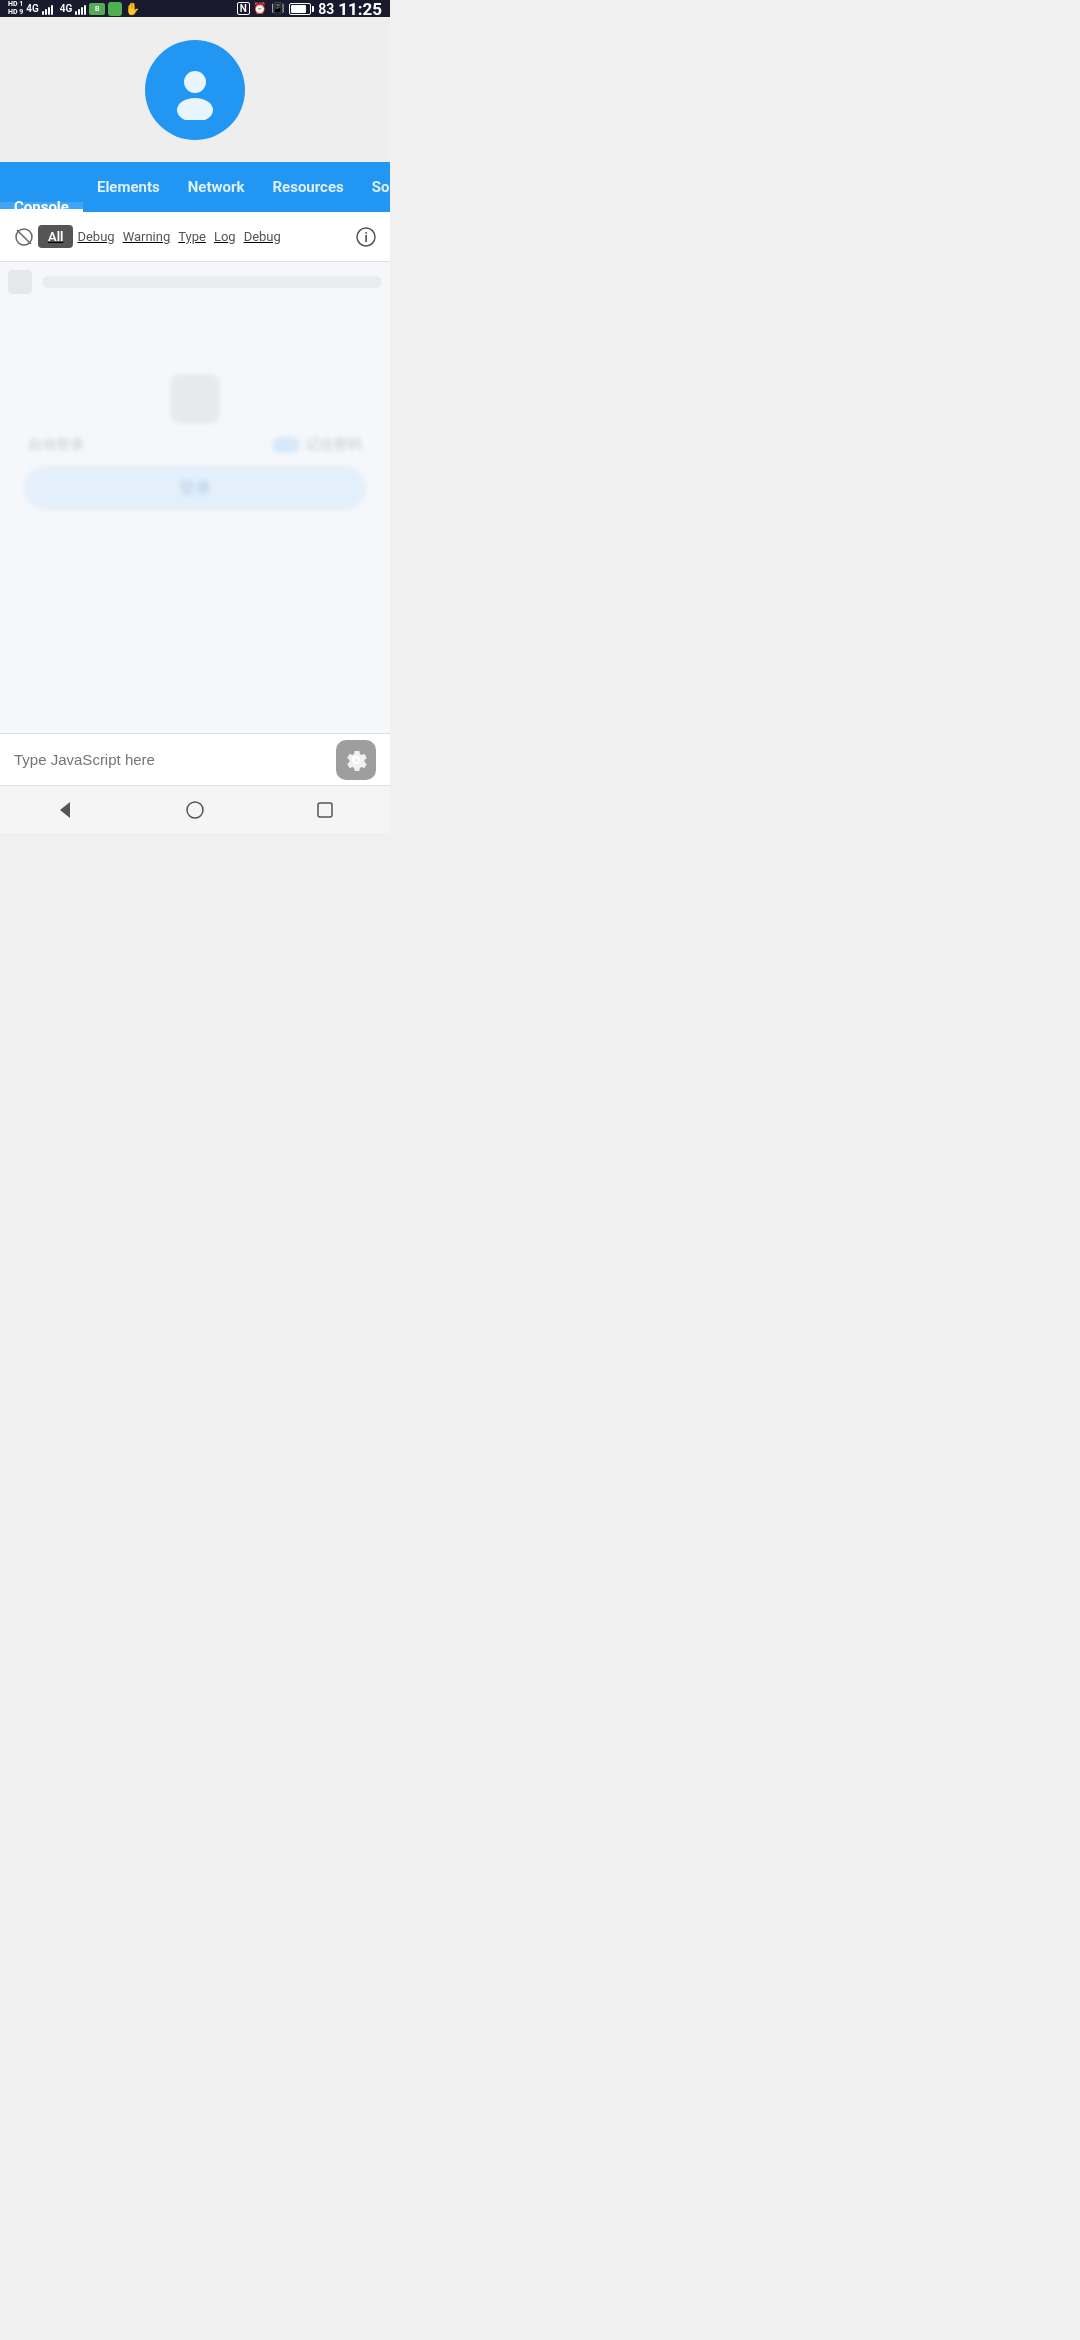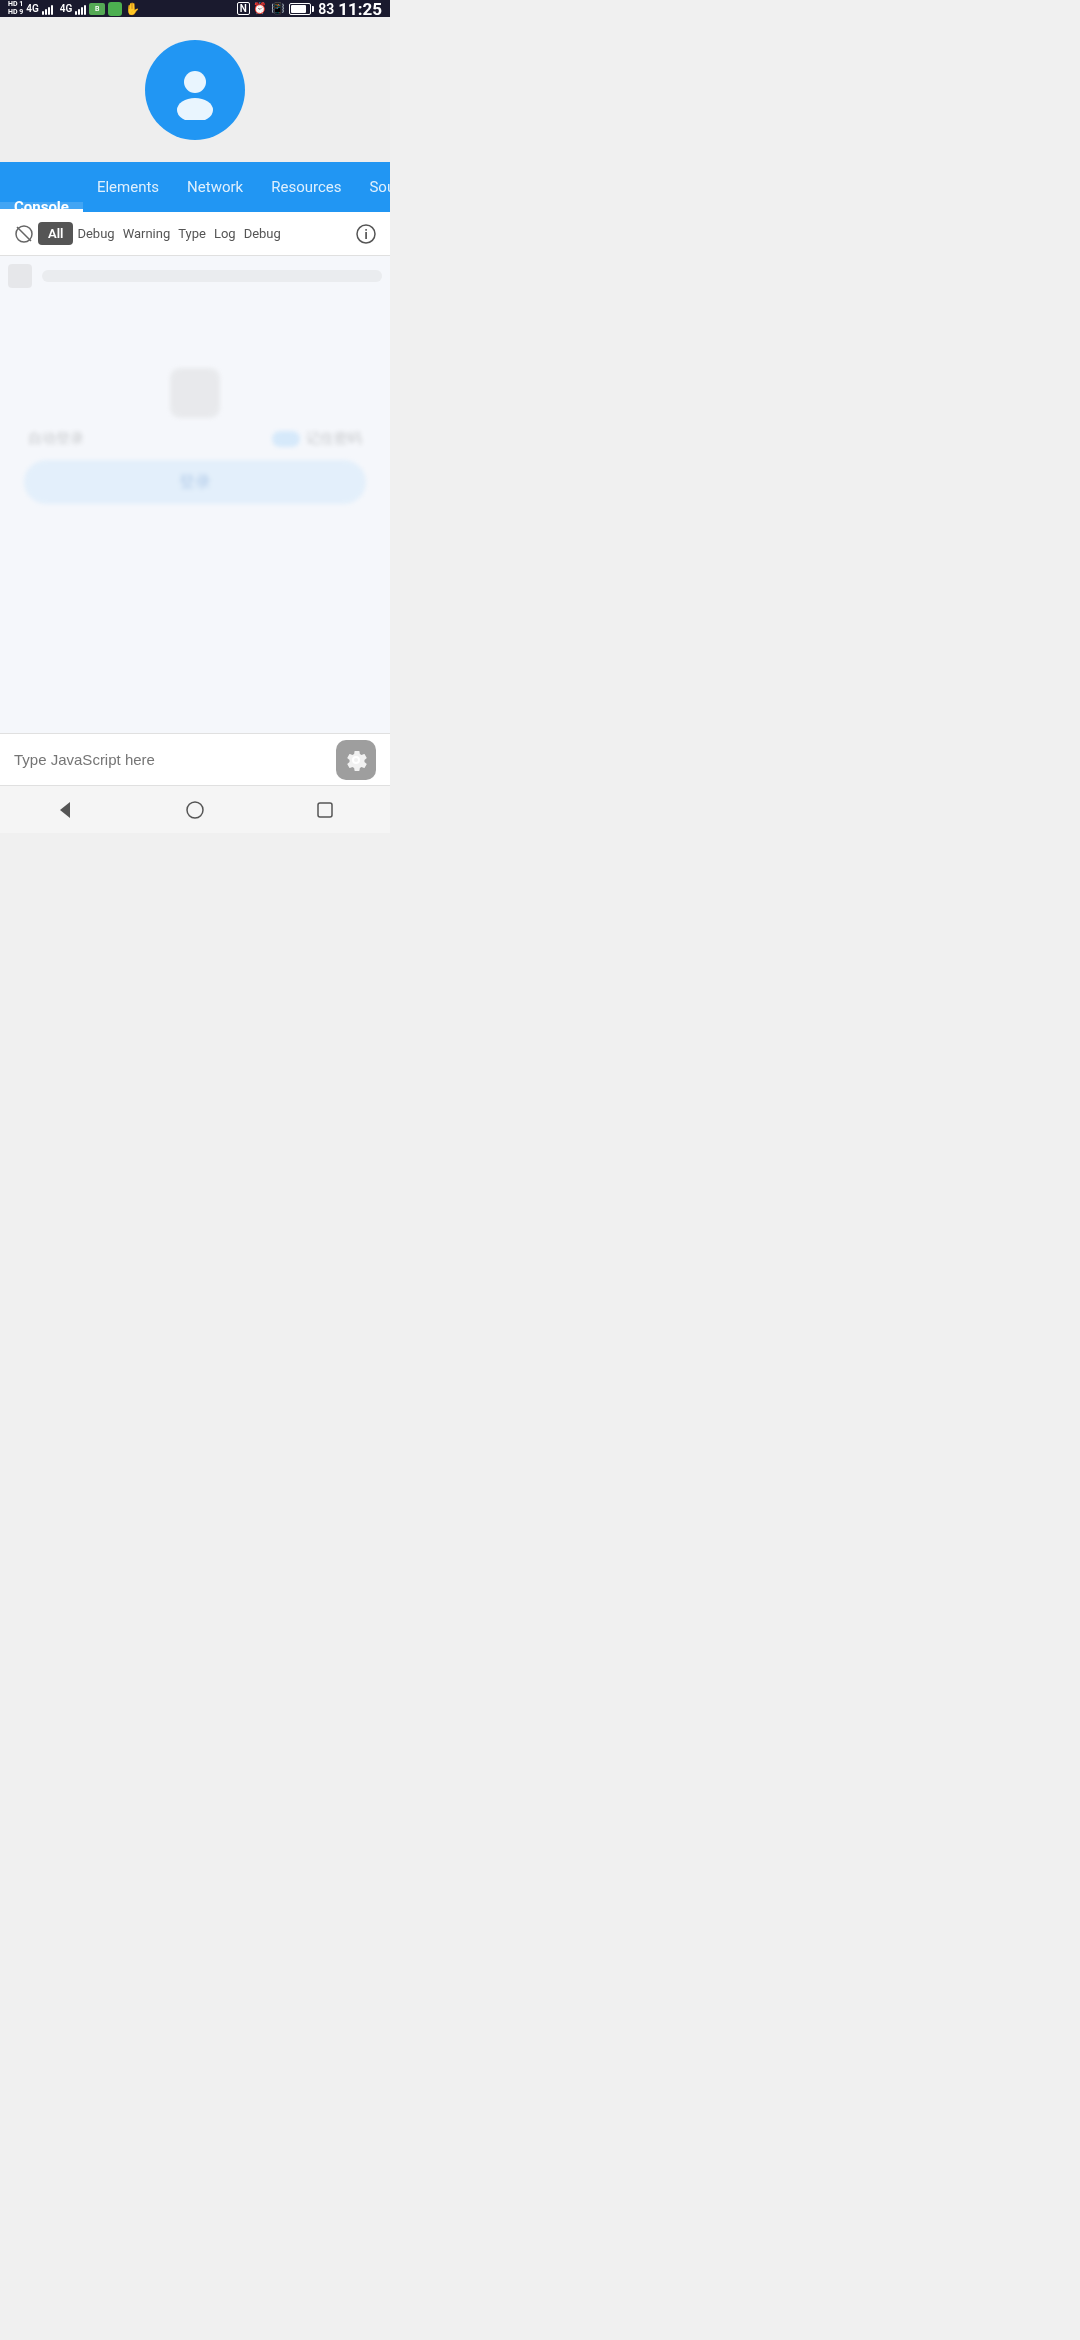--- a/index.html
+++ b/index.html
@@ -126,21 +126,21 @@
       overflow: hidden;
     }
 
     .tab-item {
       display: flex;
       align-items: center;
       justify-content: center;
       padding: 0 14px;
       color: white;
       font-size: 15px;
-      font-weight: 400;
+      font-weight: 700;
       white-space: nowrap;
       cursor: pointer;
       position: relative;
       opacity: 0.85;
     }
 
     .tab-item.active {
       background: rgba(255,255,255,0.15);
       opacity: 1;
       font-weight: 700;
@@ -154,26 +154,27 @@
       left: 0;
       right: 0;
       height: 3px;
       background: white;
     }
 
     
     .console-filter-bar {
       width: 100%;
       background: white;
-      height: 44px;
+      height: 50px;
       display: flex;
       align-items: center;
       padding: 0 10px;
       gap: 0;
       border-bottom: 1px solid #e0e0e0;
+      text-decoration: underline;
     }
 
     .filter-clear-btn {
       width: 28px;
       height: 28px;
       display: flex;
       align-items: center;
       justify-content: center;
       cursor: pointer;
       color: #666;

